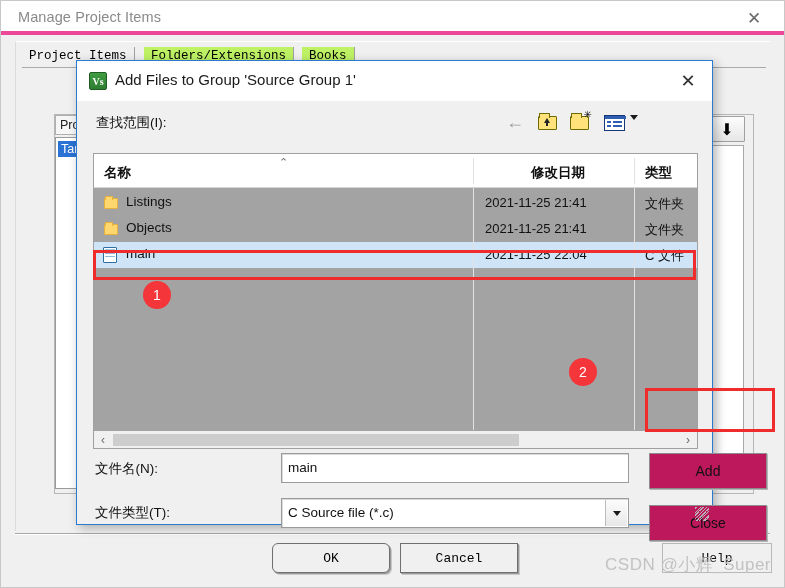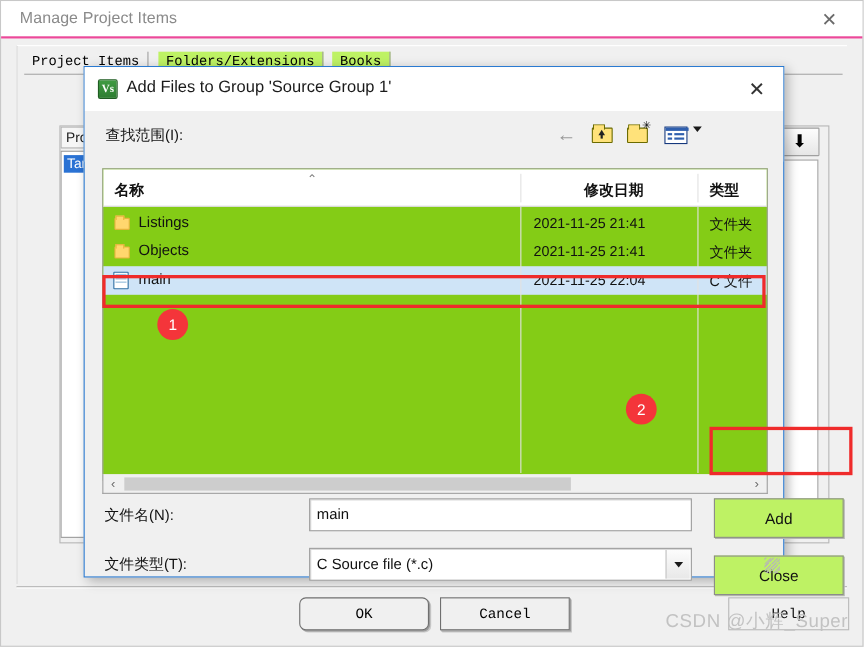--- a/index.html
+++ b/index.html
@@ -12,21 +12,21 @@
     position: relative;
   }
 
   
   #manage-window {
     position:absolute; left:0; top:0; width:785px; height:588px;
     background:#f0f0f0; border:1px solid #c8c8c8;
   }
   #manage-titlebar {
     position:absolute; left:0; top:0; width:100%; height:34px;
-    background:#ffffff; border-bottom:2px solid #ec4899;
+    background:#ffffff; border-bottom:4px solid #ec4899;
   }
   #manage-title {
     position:absolute; left:17px; top:8px;
     font-size:14.5px; color:#8a8a8a; letter-spacing:0.1px;
   }
   #manage-close {
     position:absolute; right:10px; top:4px; width:40px; height:26px;
     display:flex; align-items:center; justify-content:center;
     color:#6b6b6b; font-size:17px; cursor:pointer;
   }
@@ -200,21 +200,21 @@
     background:
       linear-gradient(#2f5fae,#2f5fae) 0 0/4px 2px no-repeat,
       linear-gradient(#2f5fae,#2f5fae) 6px 0/9px 2px no-repeat,
       linear-gradient(#2f5fae,#2f5fae) 0 4px/4px 2px no-repeat,
       linear-gradient(#2f5fae,#2f5fae) 6px 4px/9px 2px no-repeat;
   }
 
   
   #filelist {
     position:absolute; left:16px; top:92px; width:605px; height:284px;
-    background:#84cc16; border:1px solid #a0a0a0;
+    background:#a3a3a3; border:1px solid #a0a0a0;
   }
   #fl-header {
     position:absolute; left:0; top:0; width:100%; height:34px;
     border-bottom:1px solid #d6d6d6; background:#fff;
   }
   .fl-col-div { position:absolute; top:4px; width:1px; height:26px; background:#e2e2e2; }
   .fl-head-text { position:absolute; top:10px; font-size:13.5px; color:#111; font-weight:bold; }
   #fl-sort-asc { position:absolute; left:185px; top:2px; font-size:11px; color:#777; }
 
   .fl-row { position:absolute; left:0; width:100%; height:26px; }
@@ -277,21 +277,21 @@
   }
   #ft-value { position:absolute; left:6px; top:6px; font-size:13.5px; color:#111; }
   #ft-arrow {
     position:absolute; right:1px; top:1px; width:22px; height:26px;
     background:linear-gradient(#fcfcfc,#e8e8e8); border-left:1px solid #bdbdbd;
     display:flex; align-items:center; justify-content:center; cursor:pointer;
   }
 
   .dlg-btn {
     position:absolute; left:572px; width:118px; height:36px;
-    background:#bef264; border:1px solid #8c8c8c;
+    background:#be185d; border:1px solid #8c8c8c;
     box-shadow:1px 1px 0 #b5b5b5;
     font-size:14px; color:#111;
     display:flex; align-items:center; justify-content:center; cursor:pointer;
   }
   #btn-add   { top:392px; }
   #btn-close { top:444px; }
 
   #resize-grip {
     position:absolute; right:3px; bottom:3px; width:14px; height:14px;
     background:

